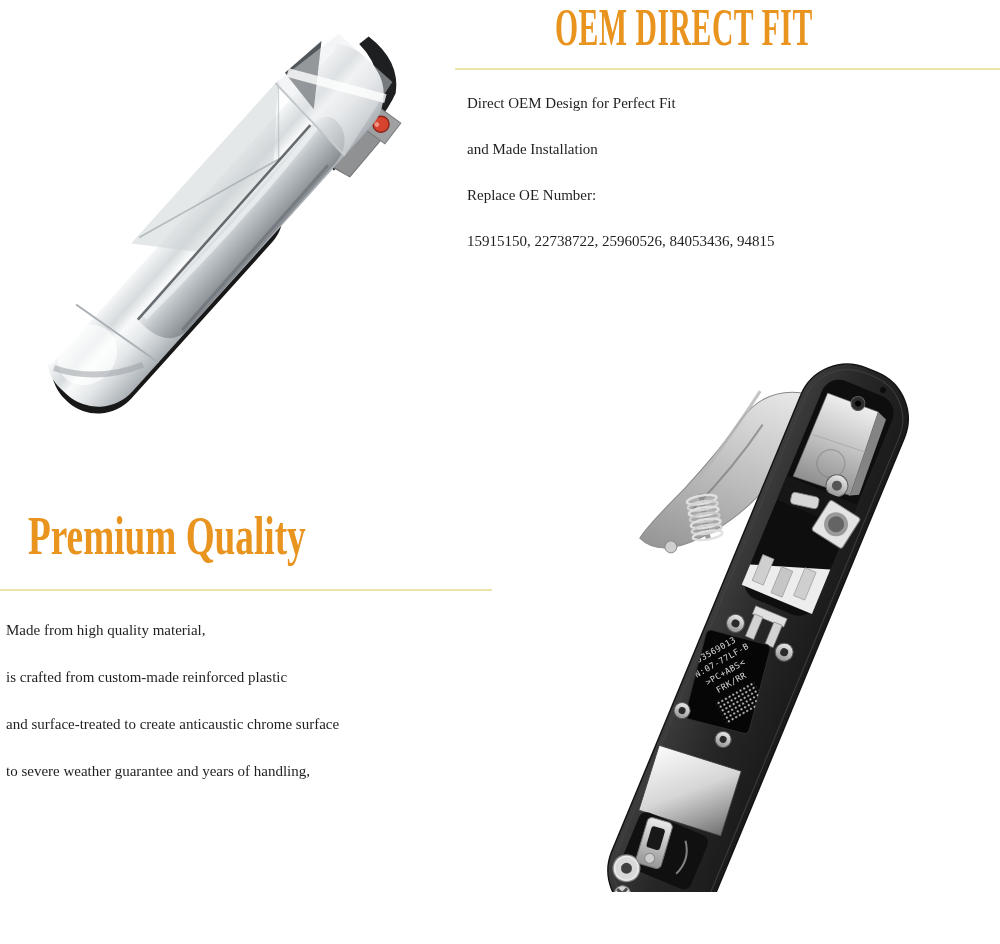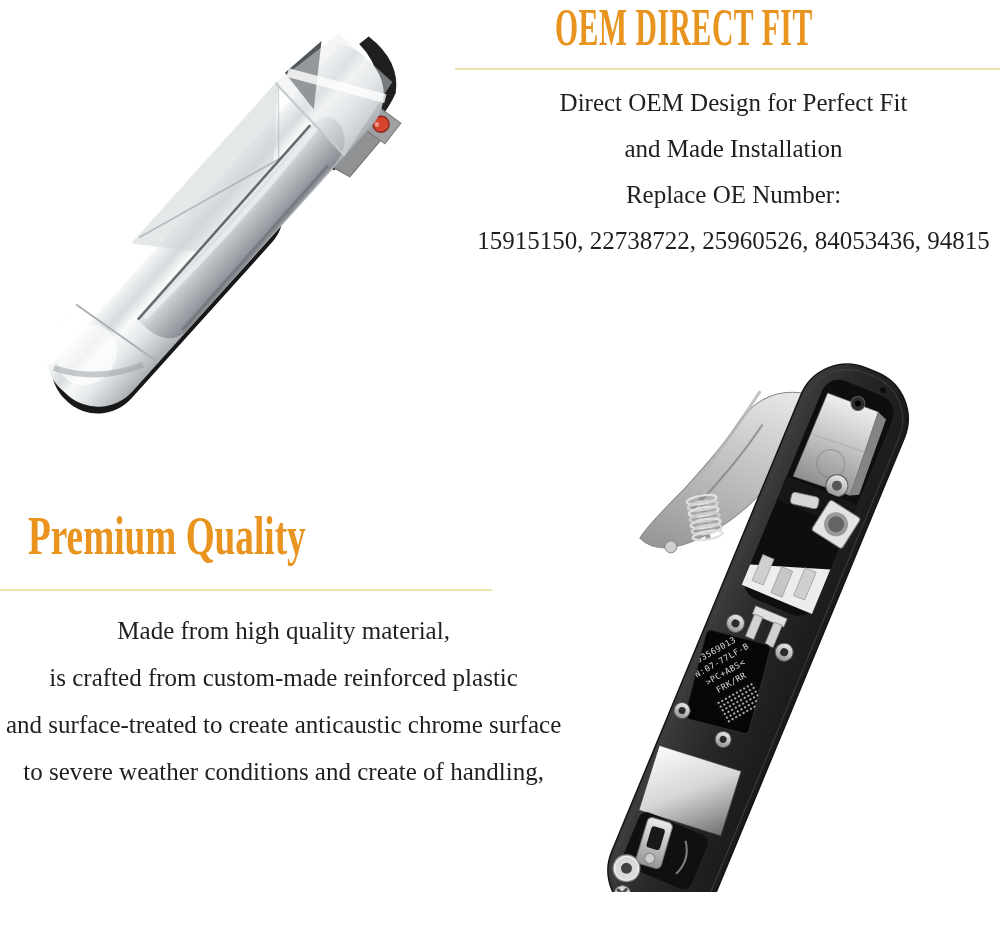--- a/index.html
+++ b/index.html
@@ -7,21 +7,21 @@
         font-family:"Liberation Serif","DejaVu Serif",serif;color:#1f1f1f;}
   .photo{position:absolute;}
   .front-photo{left:0;top:0;}
   .back-photo{left:560px;top:350px;}
   .heading{position:absolute;font-weight:bold;color:#E8941F;white-space:nowrap;line-height:1;}
   .oem-title{left:555px;top:2px;font-size:52px;transform:scaleX(0.57);transform-origin:0 0;letter-spacing:1px;}
   .premium-title{left:28px;top:509px;font-size:54px;transform:scaleX(0.69);transform-origin:0 0;}
   .divider{position:absolute;height:2px;background:#ECE5A9;}
   .divider-right{left:455px;top:68px;width:545px;}
   .divider-left{left:0;top:589px;width:492px;}
-  .body-text{position:absolute;font-size:25px;color:#1f1f1f;text-align:center;}
+  .body-text{position:absolute;font-size:15px;color:#1f1f1f;}
   .body-text .line{white-space:nowrap;}
   .oem-body{left:467px;top:80px;line-height:46px;width:533px;overflow:hidden;}
   .premium-body{left:6px;top:607px;line-height:47px;}
   .lbl{font-family:"DejaVu Sans Mono","Liberation Mono",monospace;font-size:8.5px;fill:#d8d8d8;letter-spacing:0.4px;}
 </style>
 </head>
 <body>
 
 <div class="page">
 
@@ -78,21 +78,21 @@
     <div class="line">Replace OE Number:</div>
     <div class="line">15915150, 22738722, 25960526, 84053436, 94815</div>
   </div>
 
   <div class="heading premium-title">Premium Quality</div>
   <div class="divider divider-left"></div>
   <div class="body-text premium-body">
     <div class="line">Made from high quality material,</div>
     <div class="line">is crafted from custom-made reinforced plastic</div>
     <div class="line">and surface-treated to create anticaustic chrome surface</div>
-    <div class="line">to severe weather conditions and create of handling,</div>
+    <div class="line">to severe weather guarantee and years of handling,</div>
   </div>
 
   <svg class="photo back-photo" width="440" height="594" viewBox="0 0 440 594">
     <defs>
       <linearGradient id="bodyBack" x1="0" y1="0" x2="1" y2="0">
         <stop offset="0" stop-color="#3c3c3c"></stop>
           <stop offset="0.45" stop-color="#272727"></stop>
         <stop offset="1" stop-color="#1b1b1b"></stop>
       </linearGradient>
       <linearGradient id="plateG" x1="0" y1="0" x2="0" y2="1">

